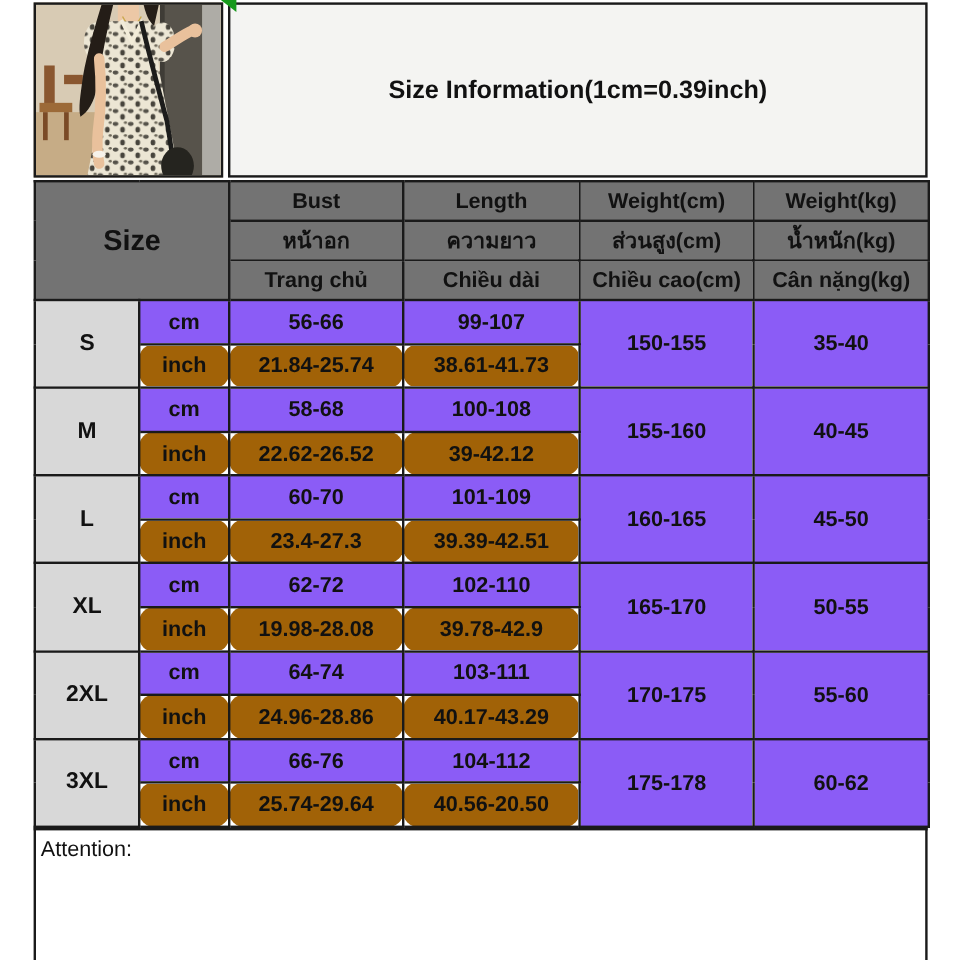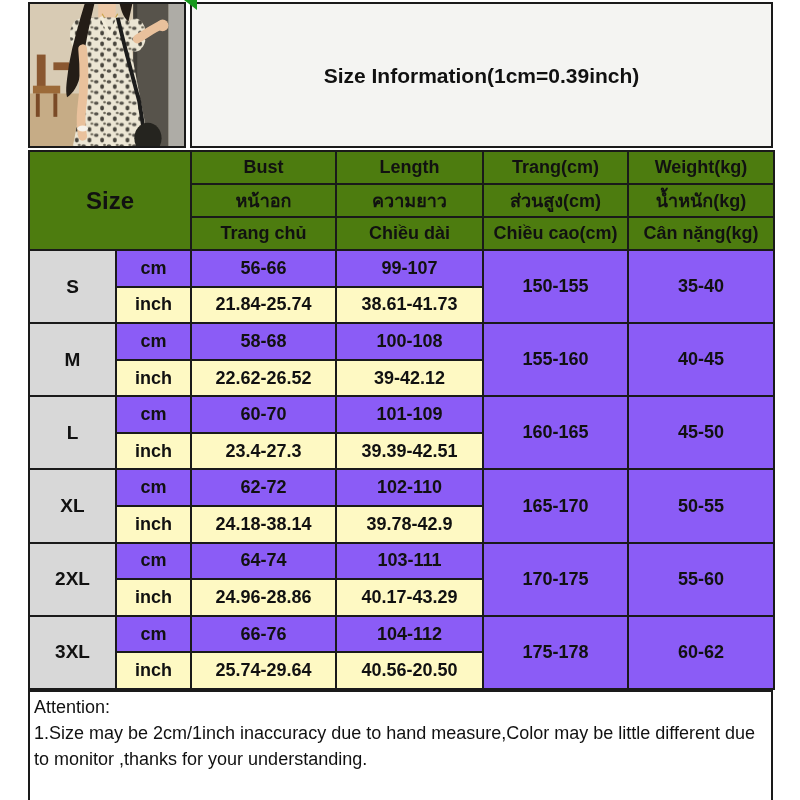--- a/index.html
+++ b/index.html
@@ -59,25 +59,25 @@
     border: 2px solid #1a1a1a;
     text-align: center; vertical-align: middle;
     padding: 0;
     font-weight: bold;
     font-size: 18px;
     background: #ffffff;
     overflow: hidden;
   }
   .size-table thead tr { height: 33px; }
   .size-table tbody tr { height: 36px; }
-  .size-table th { background: #4d7c0f; }
+  .size-table th { background: #737373; }
   th.size-head { font-size: 24px; }
   td.size-cell { background: #d8d8d8; font-size: 19px; }
   tr.row-cm td { background: #8b5cf6; }
-  tr.row-in td { background: #fef9c3; }
+  tr.row-in td { background: #a16207; border-radius: 12px; }
   td.merged { background: #f2f2f0; }
   td.size-cell { background: #d8d8d8 !important; }
 
   
   .attention-box {
     position: absolute; left: 28px; top: 690px;
     width: 745px; height: 110px;
     border: 2px solid #1a1a1a;
     border-bottom: none;
     box-sizing: border-box;
@@ -155,21 +155,21 @@
         <col style="width:145px">
       <col style="width:147px">
         <col style="width:145px">
         <col style="width:146px">
     </colgroup>
     <thead>
       <tr>
         <th class="size-head" rowspan="3" colspan="2">Size</th>
         <th>Bust</th>
         <th>Length</th>
-        <th>Trang(cm)</th>
+        <th>Weight(cm)</th>
         <th>Weight(kg)</th>
       </tr>
       <tr>
         <th>หน้าอก</th>
         <th>ความยาว</th>
         <th>ส่วนสูง(cm)</th>
         <th>น้ำหนัก(kg)</th>
       </tr>
       <tr>
         <th>Trang chủ</th>
@@ -225,21 +225,21 @@
       <tr class="row-cm">
         <td class="size-cell" rowspan="2">XL</td>
         <td>cm</td>
         <td>62-72</td>
         <td>102-110</td>
         <td class="merged" rowspan="2">165-170</td>
         <td class="merged" rowspan="2">50-55</td>
       </tr>
       <tr class="row-in">
         <td>inch</td>
-        <td>24.18-38.14</td>
+        <td>19.98-28.08</td>
         <td>39.78-42.9</td>
       </tr>
 
       <tr class="row-cm">
         <td class="size-cell" rowspan="2">2XL</td>
         <td>cm</td>
         <td>64-74</td>
         <td>103-111</td>
         <td class="merged" rowspan="2">170-175</td>
         <td class="merged" rowspan="2">55-60</td>
@@ -261,16 +261,15 @@
       <tr class="row-in">
         <td>inch</td>
         <td>25.74-29.64</td>
         <td>40.56-20.50</td>
       </tr>
     </tbody>
   </table>
 
   <div class="attention-box">
     <div>Attention:</div>
-    <div>1.Size may be 2cm/1inch inaccuracy due to hand measure,Color may be little different due to monitor ,thanks for your understanding.</div>
   </div>
 
 </div>
 
 </body></html>

